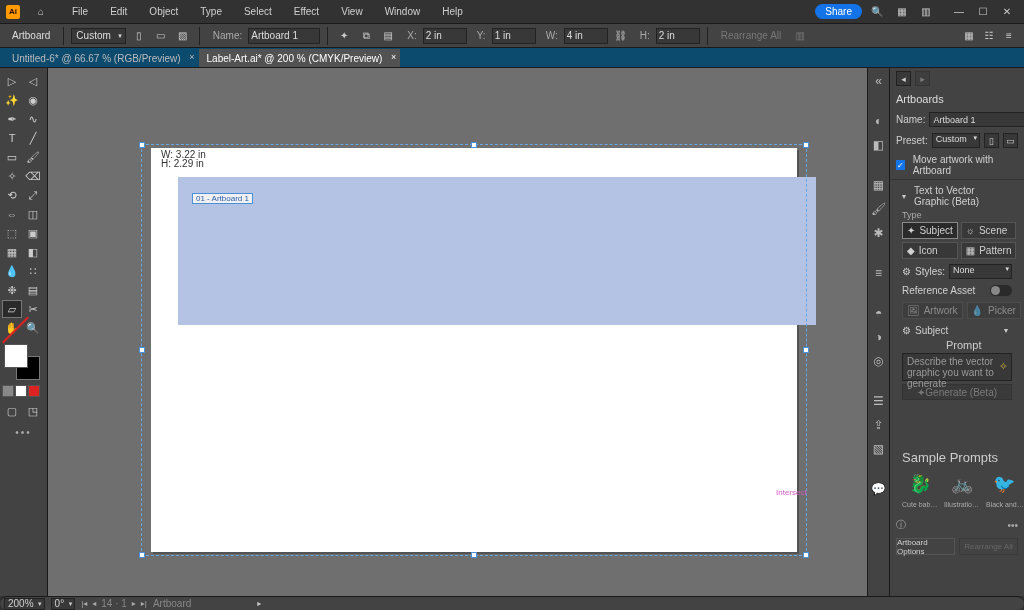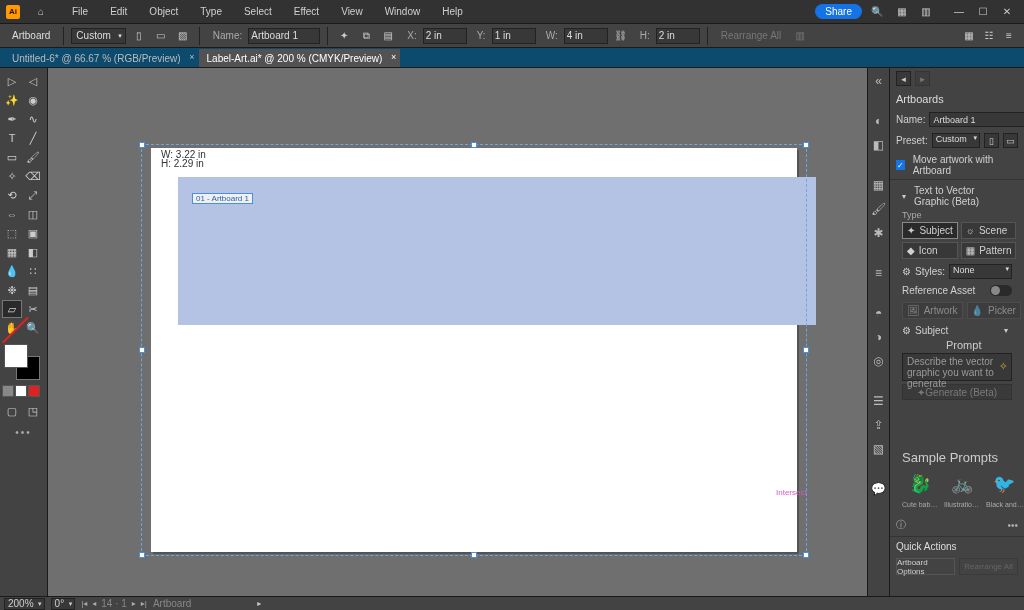--- a/index.html
+++ b/index.html
@@ -92,21 +92,21 @@
 .sample { flex:1; display:flex; flex-direction:column; align-items:center; gap:2px;}
 .sample-img { width:34px; height:30px; display:flex; align-items:center; justify-content:center; font-size:18px;}
 .sample-cap { font-size:7px; color:#aaa; text-align:center; white-space:nowrap; overflow:hidden; text-overflow:ellipsis; width:38px;}
 .panel-footer { display:flex; align-items:center; justify-content:space-between; padding:4px 6px; color:#aaa;}
 .qa-heading { font-size:10px; padding:4px 6px; color:#ddd; border-top:1px solid #333;}
 .qa-row { display:flex; gap:4px; padding:2px 6px 6px;}
 .qa-btn { flex:1; height:17px; border:1px solid #555; display:flex; align-items:center; justify-content:center; font-size:8px; cursor:pointer;}
 .qa-btn.dim { color:#666; border-color:#3a3a3a;}
 
 
-.statusbar { height:14px; background:#434343; border-top:1px solid #1a1a1a; display:flex; align-items:center; font-size:9px; color:#ccc; padding:0 4px; gap:6px;}
+.statusbar { height:14px; background:#434343; border-top:1px solid #1a1a1a; display:flex; align-items:center; font-size:9px; color:#ccc; padding:0 4px; gap:6px;border-radius:7px;}
 .status-sel { background:#383838; border:1px solid #222; padding:0 10px 0 3px; height:12px; position:relative; display:flex; align-items:center;}
 .status-sel::after{content:"▾"; position:absolute; right:2px; font-size:7px;}
 .nav-cluster { display:flex; align-items:center; gap:5px; color:#aaa;}
 .status-muted { color:#888;}
 .status-spacer{flex:1;}
 .tri { font-size:8px;}
 
 ::-webkit-scrollbar{width:10px;height:10px;}
 ::-webkit-scrollbar-track{background:#3a3a3a;}
 ::-webkit-scrollbar-thumb{background:#5a5a5a;}
@@ -394,21 +394,20 @@
             <div class="sample-cap">Black and white...</div>
           </div>
       </div>
     </div>
 
     <div class="panel-footer">
         <span>ⓘ</span>
         <span>•••</span>
       </div>
 
-    <div class="qa-heading">Quick Actions</div>
     <div class="qa-row">
       <div class="qa-btn">Artboard Options</div>
       <div class="qa-btn dim">Rearrange All</div>
     </div>
   </div>
 </div>
 
 <div class="statusbar">
   <div class="status-sel">200%</div>
   <div class="status-sel">0°</div>

